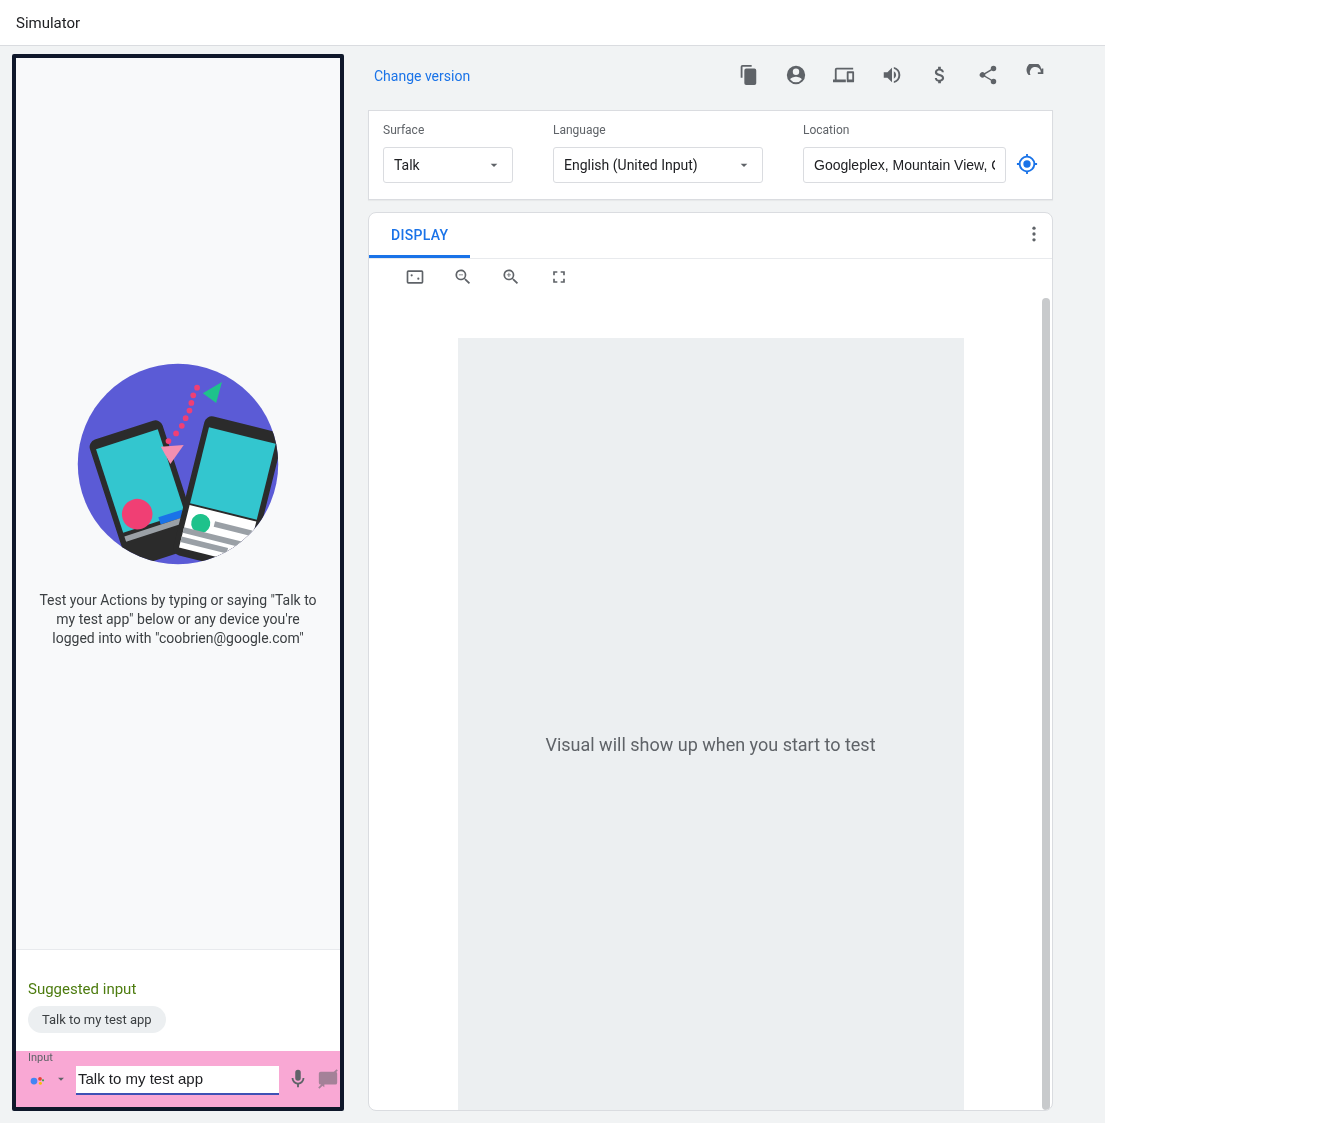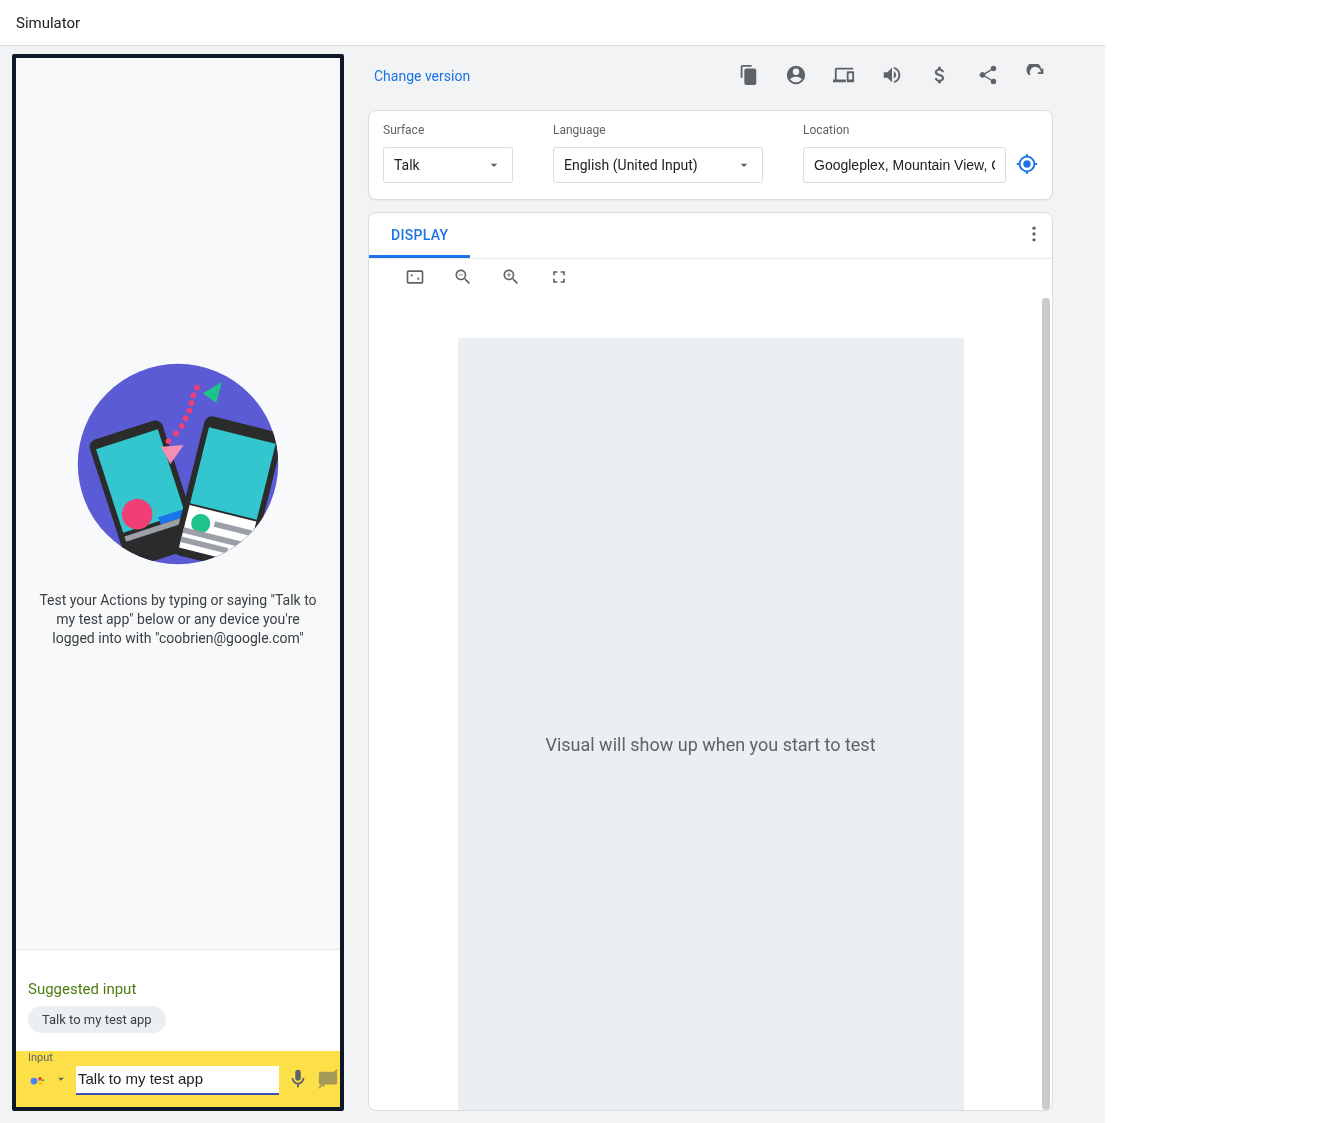--- a/index.html
+++ b/index.html
@@ -16,40 +16,40 @@
     
     .left-panel { width: 332px; background: #f8f9fa; border: 4px solid #0f172a; border-radius: 2px; display: flex; flex-direction: column; position: relative; }
     .left-center { flex: 1; display: flex; flex-direction: column; align-items: center; justify-content: center; text-align: center; padding: 0 22px; }
     .hero-svg { width: 210px; height: 210px; }
     .hero-caption { margin-top: 22px; font-size: 14px; line-height: 1.35; color: #3c4043; }
 
     .suggested-block { padding: 10px 12px 18px 12px; background: #fff; border-top: 1px solid #e8eaed; }
     .sg-label { font-size: 15px; color: #4d7c0f; margin-bottom: 8px; margin-top: 20px; }
     .sg-chip { display: inline-block; padding: 6px 14px; border-radius: 16px; background: #eceff1; color: #3c4043; font-size: 13px; cursor: pointer; }
 
-    .input-block { padding: 0 12px 12px 12px; background: #fde047; }
+    .input-block { padding: 0 12px 12px 12px; background: #f9a8d4; }
     .in-label { font-size: 11px; color: #5f6368; margin-bottom: 2px; }
     .input-row { display: flex; align-items: center; gap: 8px; }
     .assist-ic { display: flex; align-items: center; color: #5f6368; cursor: pointer; }
     .assist-ic svg { width: 18px; height: 18px; }
     .caret-ic svg { width: 14px; height: 14px; fill: #5f6368; }
     .sim-input { flex: 1; border: none; border-bottom: 2px solid #3f51b5; font-size: 15px; padding: 4px 2px 6px 2px; outline: none; color: #202124; }
     .mic-ic, .kb-ic { color: #5f6368; cursor: pointer; }
     .mic-ic svg, .kb-ic svg { width: 22px; height: 22px; fill: #5f6368; }
     .kb-ic { opacity: .55; }
 
     
     .right-col { flex: 1; display: flex; flex-direction: column; gap: 12px; padding-right: 120px; }
 
     .topbar { height: 44px; display: flex; align-items: center; justify-content: space-between; padding: 0 6px; gap: 48px; }
     .change-link { color: #1a73e8; font-size: 14px; cursor: pointer; }
     .icon-row { display: flex; gap: 26px; align-items: center; }
     .icon-row svg { width: 22px; height: 22px; fill: #5f6368; cursor: pointer; }
 
-    .settings-card { background: #fff; border: 1px solid #dadce0; border-radius: 8px; padding: 12px 14px 16px 14px; display: flex; gap: 40px; box-shadow: 0 1px 1px rgba(0,0,0,.04); }
+    .settings-card { background: #fff; border: 1px solid #dadce0; border-radius: 0; padding: 12px 14px 16px 14px; display: flex; gap: 40px; box-shadow: 0 1px 1px rgba(0,0,0,.04); }
     .setting { display: flex; flex-direction: column; }
     .setting.surface { width: 130px; }
     .setting.language { width: 210px; }
     .setting.location { flex: 1; }
     .set-label { font-size: 12px; color: #5f6368; margin-bottom: 10px; }
     .select-box { height: 36px; border: 1px solid #dadce0; border-radius: 3px; display: flex; align-items: center; justify-content: space-between; padding: 0 10px; cursor: pointer; }
     .select-box span { font-size: 14px; color: #202124; }
     .select-box svg { width: 16px; height: 16px; fill: #5f6368; }
     .loc-row { display: flex; align-items: center; gap: 10px; }
     .loc-input { flex: 1; height: 36px; border: 1px solid #dadce0; border-radius: 3px; padding: 0 10px; font-size: 14px; color: #202124; outline: none; }

